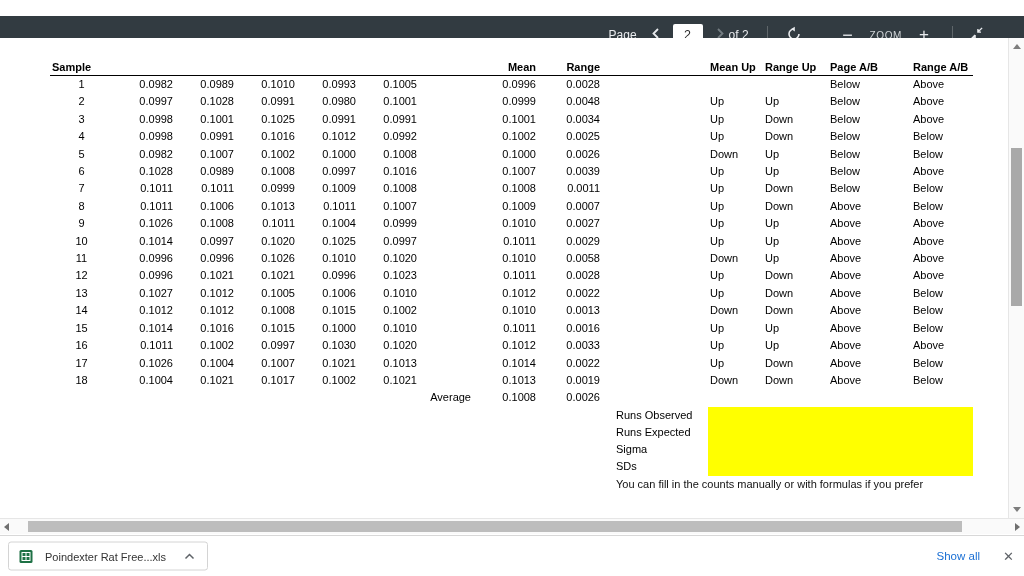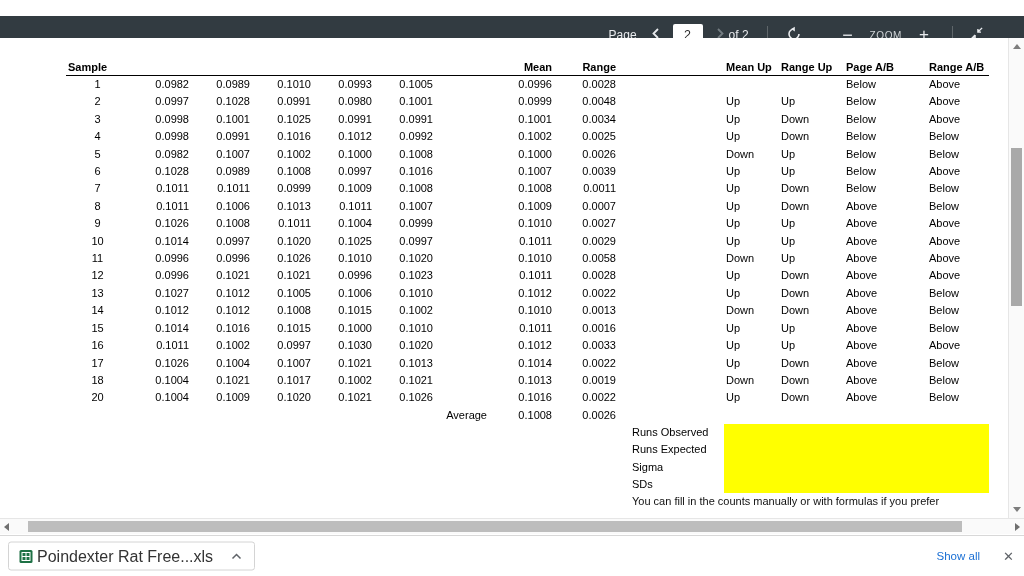--- a/index.html
+++ b/index.html
@@ -23,21 +23,21 @@
   .sep1 { margin-left:18px; }
   .rotate-btn { margin-left:18px; }
   .zoom-out { margin-left:36px; font-size:18px; width:20px; }
   .zoom-label { margin:0 12px; font-size:10px; letter-spacing:0.6px; color:#cfd3d6; }
   .zoom-in { font-size:17px; width:20px; }
   .sep2 { margin-left:18px; }
   .collapse-btn { margin-left:16px; }
 
   
   .content { position:absolute; top:38px; left:0; width:1008px; height:480px; background:#fff; overflow:hidden; }
-  table { border-collapse:collapse; table-layout:fixed; width:923px; margin:21px 0 0 66px; }
+  table { border-collapse:collapse; table-layout:fixed; width:923px; margin:21px 0 0 50px; }
   td,th { padding:0; font-size:11px; height:17.4px; line-height:17.4px; white-space:nowrap;
           color:#000; font-weight:400; text-align:left; }
   thead th { font-weight:700; border-bottom:1px solid #000; height:16px; line-height:16px; }
   .c-sample { text-align:center; }
   th.c-sample { text-align:left; padding-left:2px; }
   .c-num { text-align:right; padding-right:1px; }
   .c-flag { text-align:left; padding-left:2px; }
   .c-gap { padding-left:15px; }
   .c-avglabel { text-align:right; padding-right:2px; }
   tr.summary-row td { height:17.2px; line-height:17.2px; }
@@ -59,21 +59,21 @@
               border-right:5px solid #6f6f6f; }
   .arr-right { right:4px; top:4px; border-top:4px solid transparent; border-bottom:4px solid transparent;
                border-left:5px solid #6f6f6f; }
 
   
   .dlbar { position:absolute; left:0; bottom:0; width:1024px; height:41px; background:#fff;
            border-top:1px solid #d8d8d8; }
   .chip { position:absolute; left:8px; top:50%; transform:translateY(-50%); height:29px;
           display:flex; align-items:center; border:1px solid #d4d4d4; border-radius:3px;
           background:#fff; padding:0 12px 0 10px; cursor:default; }
-  .chip-name { font-size:16px; color:#333; margin-left:4px; }
+  .chip-name { font-size:11px; color:#333; margin-left:12px; }
   .chip-caret { margin-left:18px; display:flex; }
   .showall { position:absolute; right:44px; top:50%; transform:translateY(-50%); font-size:11.5px;
              background:none; border:none; cursor:default; }
   .close-x { position:absolute; right:10px; top:50%; transform:translateY(-50%); color:#5f6368;
              font-size:13px; background:none; border:none; cursor:default; }
 </style>
 </head>
 <body>
 
 <div class="app">
@@ -449,36 +449,20 @@
             <td class="c-avglabel"></td>
             <td class="c-num">0.1013</td>
             <td class="c-num">0.0019</td>
             <td class="c-gap"></td>
             <td class="c-flag">Down</td>
             <td class="c-flag">Down</td>
             <td class="c-flag">Above</td>
             <td class="c-flag">Below</td>
           </tr>
           <tr>
-            <td class="c-sample">20</td>
-            <td class="c-num">0.1004</td>
-            <td class="c-num">0.1009</td>
-            <td class="c-num">0.1020</td>
-            <td class="c-num">0.1021</td>
-            <td class="c-num">0.1026</td>
-            <td class="c-avglabel"></td>
-            <td class="c-num">0.1016</td>
-            <td class="c-num">0.0022</td>
-            <td class="c-gap"></td>
-            <td class="c-flag">Up</td>
-            <td class="c-flag">Down</td>
-            <td class="c-flag">Above</td>
-            <td class="c-flag">Below</td>
-          </tr>
-          <tr>
             <td colspan="6"></td>
             <td class="c-avglabel">Average</td>
             <td class="c-num">0.1008</td>
             <td class="c-num">0.0026</td>
             <td colspan="5"></td>
           </tr>
           <tr class="summary-row">
             <td colspan="9"></td>
             <td class="c-gap">Runs Observed</td>
             <td colspan="4" style="background: rgb(255, 255, 0);"></td>

